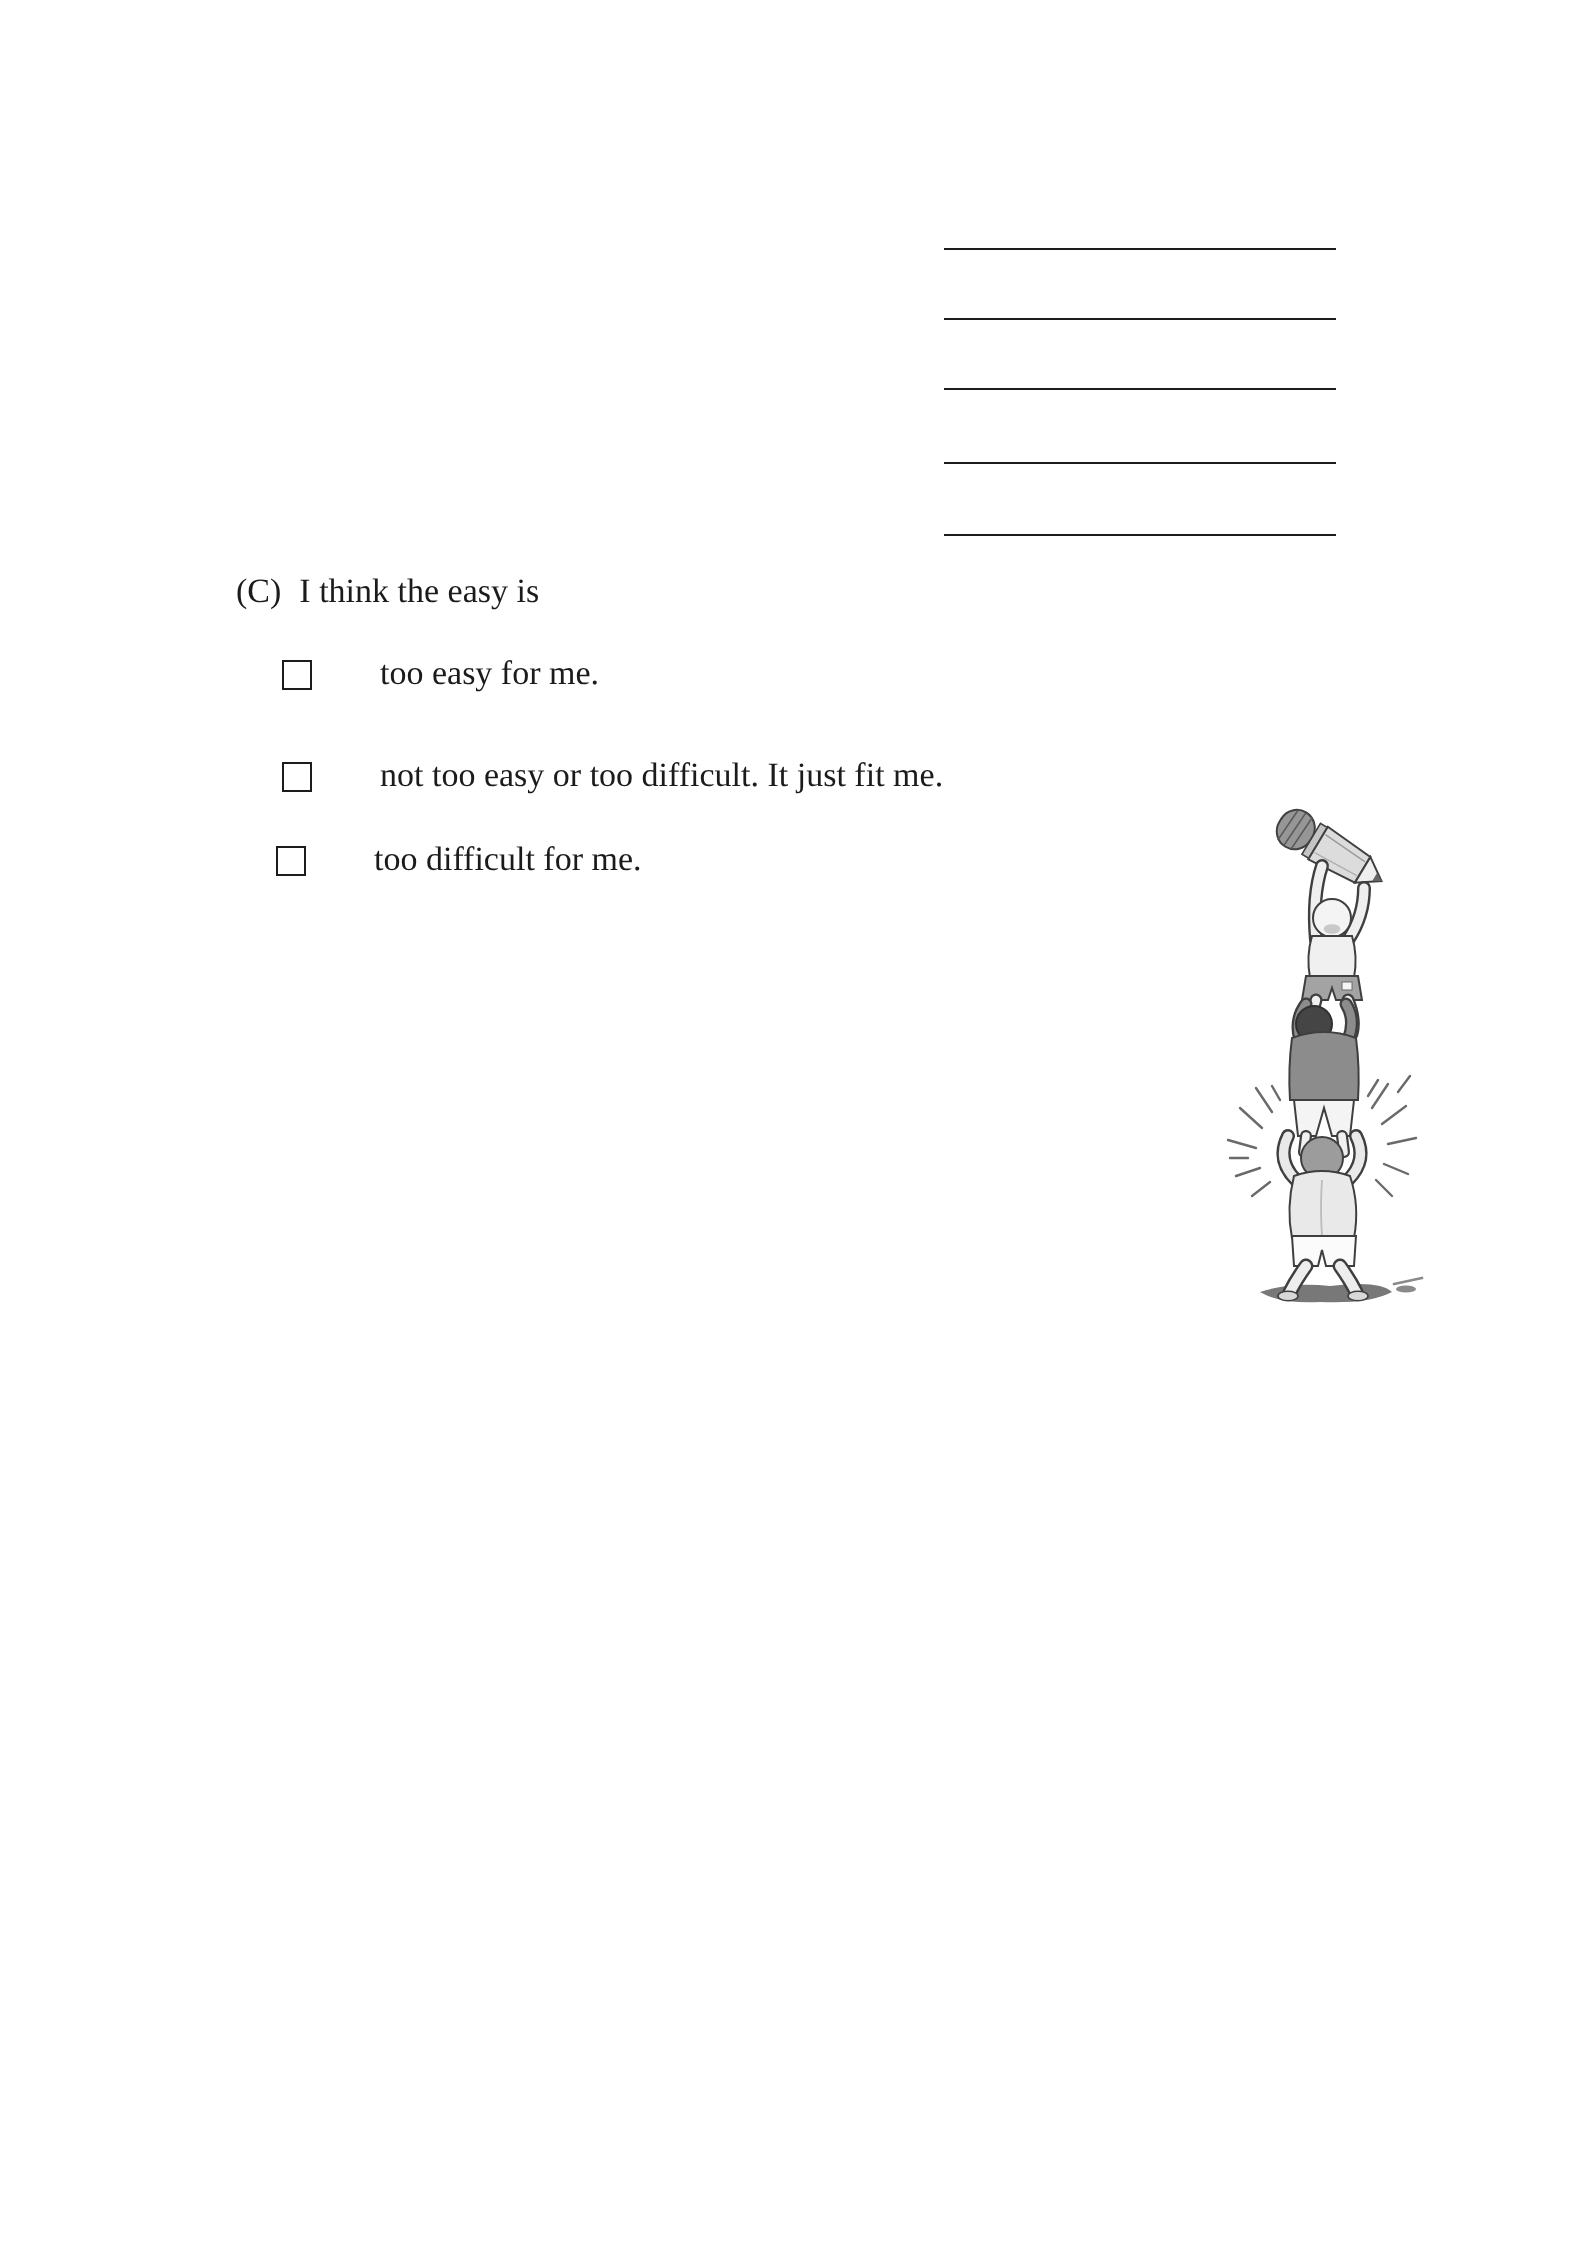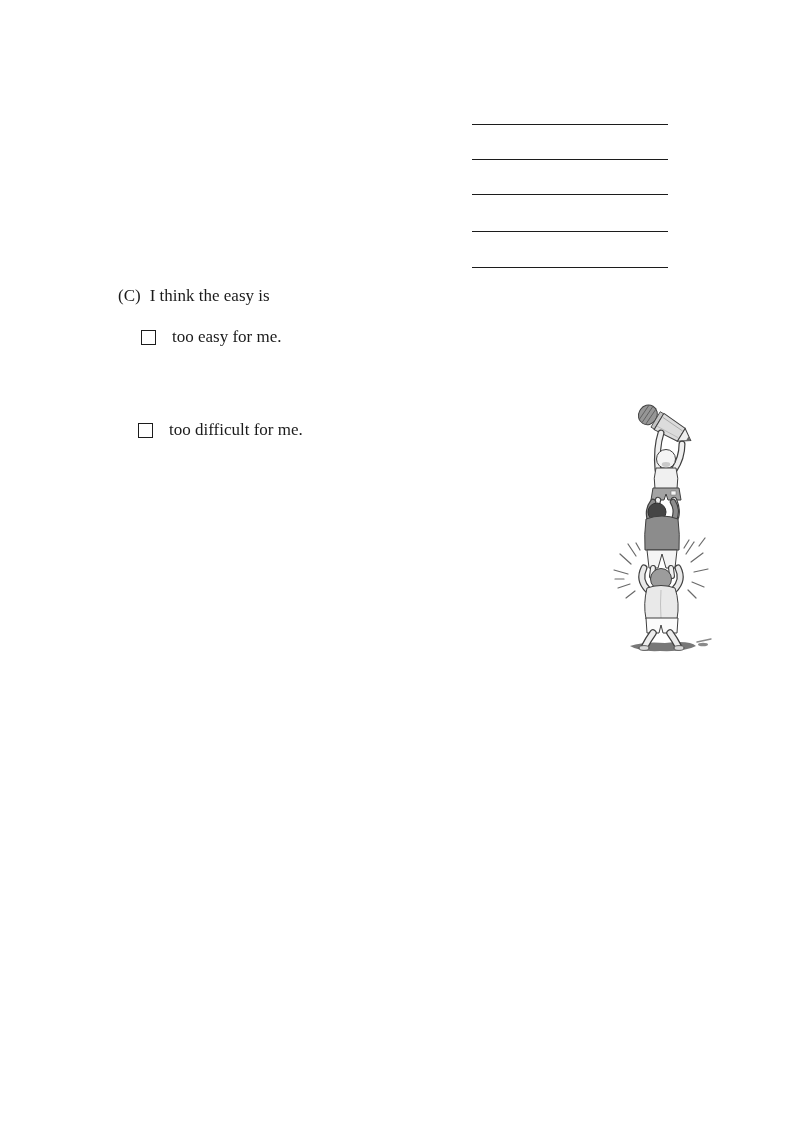--- a/index.html
+++ b/index.html
@@ -32,21 +32,21 @@
     font-size: 17px;
     display: flex;
     gap: 9px;
     white-space: nowrap;
   }
 
   .option-row {
     position: absolute;
     display: flex;
     align-items: center;
-    gap: 16px;
+    gap: 34px;
     height: 20px;
   }
   .opt-1 { left: 141px; top: 327px; }
   .opt-2 { left: 141px; top: 378px; }
   .opt-3 { left: 138px; top: 420px; }
 
   .checkbox {
     width: 13px; height: 13px;
     border: 1.4px solid #1c1c1c;
     background: #ffffff;
@@ -76,20 +76,24 @@
   <div class="writing-line wl-5"></div>
 
   <div class="question">
     <span>(C)</span>
     <span>I think the easy is</span>
   </div>
 
   <div class="option-row opt-1">
     <span class="checkbox"></span>
     <span class="option-label">too easy for me.</span>
+  </div>
+  <div class="option-row opt-2">
+    <span class="checkbox"></span>
+    <span class="option-label">not too easy or too difficult. It just fit me.</span>
   </div>
   <div class="option-row opt-3">
     <span class="checkbox"></span>
     <span class="option-label">too difficult for me.</span>
   </div>
 
   <svg class="illustration" viewBox="0 0 120 260">
 
     <path d="M30,248 Q45,243 65,245 Q90,242 96,248 Q85,254 60,253 Q40,254 30,248 Z" fill="#787878"></path>
     <ellipse cx="103" cy="246.5" rx="5" ry="1.8" fill="#8a8a8a"></ellipse>

